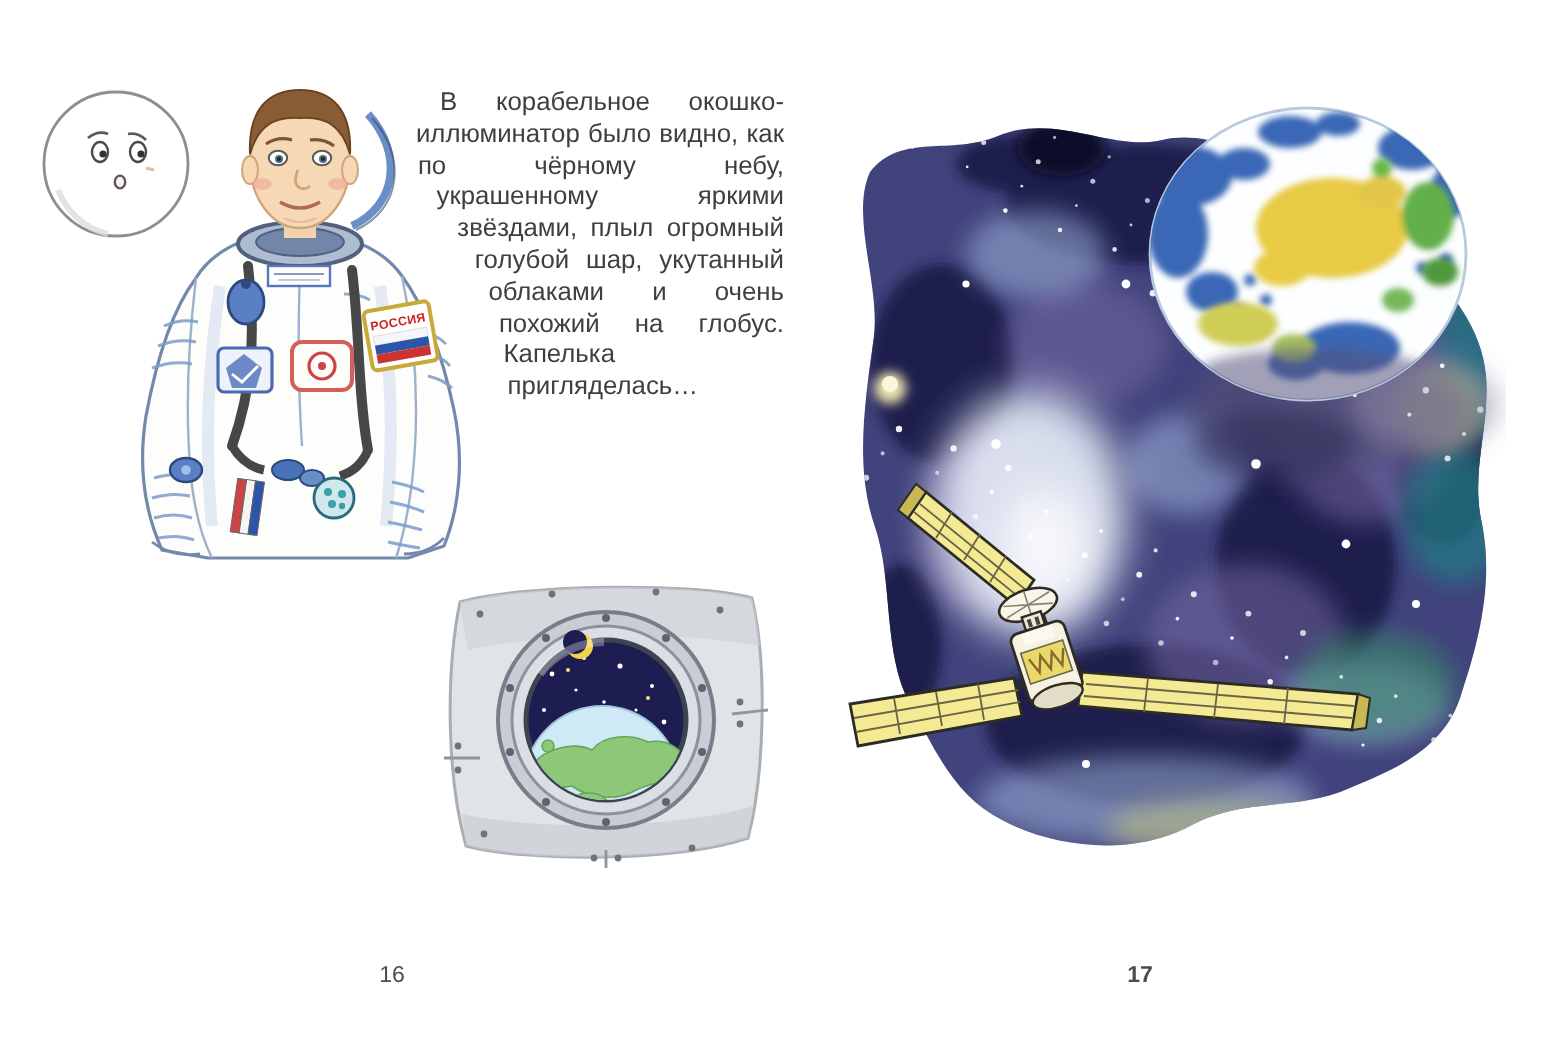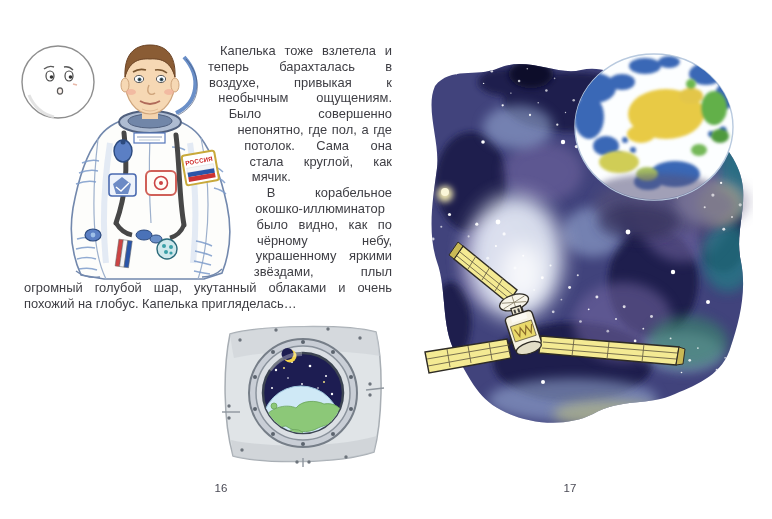--- a/index.html
+++ b/index.html
@@ -1,30 +1,30 @@
 <!DOCTYPE html>
 <html><head>
 <meta charset="utf-8">
 <style>
   html,body{margin:0;padding:0;background:#ffffff;}
   .spread{position:relative;width:772px;height:519px;background:#ffffff;overflow:hidden;
           font-family:"Liberation Sans","DejaVu Sans",sans-serif;}
   .page{position:absolute;top:0;height:519px;}
   .page-left{left:0;width:420px;}
-  .page-right{left:420px;width:352px;}
+  .page-right{left:420px;width:352px;font-weight:bold;}
   .flow{position:absolute;left:24px;top:43px;width:368px;font-size:12.9px;line-height:15.8px;
         text-align:justify;color:#3e3e44;}
   .flow p{margin:0;text-indent:13px;}
   .float-cosmonaut{float:left;width:240px;height:236px;
      shape-outside:polygon(0px 0px,182px 0px,185px 48px,196px 66px,208px 84px,218px 104px,226px 128px,230px 160px,233px 195px,228px 236px,0px 236px);}
   .float-cosmonaut svg{overflow:visible;display:block;}
   .float-porthole{float:right;width:178px;height:150px;margin:6px 0 4px 10px;}
   .float-porthole svg{display:block;}
   .pagenum{position:absolute;top:482px;font-size:11.5px;color:#4a4a55;text-align:center;}
-  .pagenum-left{left:0;width:392px;margin-left:25px;}
+  .pagenum-left{left:0;width:392px;}
   .pagenum-right{left:0;width:300px;}
   .space-scene{position:absolute;left:3px;top:22px;}
 </style>
 </head>
 <body>
 
 <div class="spread">
 
   <div class="page page-left">
     <div class="flow">
@@ -132,21 +132,20 @@
             <circle cx="142" cy="209" r="2" fill="#3aa0a8"></circle>
               <circle cx="147" cy="210" r="1.6" fill="#3aa0a8"></circle>
             <ellipse cx="69" cy="192" rx="8" ry="6" fill="#5b7fc4" stroke="#2c4a7e" stroke-width="1.2"></ellipse>
             <circle cx="69" cy="192" r="2.4" fill="#9fc0e8"></circle>
             <path d="M52,228 q10,8 24,6" stroke="#7288ad" stroke-width="1.4" fill="none"></path>
             <path d="M198,226 q-8,8 -20,8" stroke="#7288ad" stroke-width="1.4" fill="none"></path>
           </g>
         </svg>
       </div>
 
-      <p>Капелька тоже взлетела и теперь барахталась в воздухе, привыкая к необычным ощущениям. Было совершенно непонятно, где пол, а где потолок. Сама она стала круглой, как мячик.</p>
       <p>В корабельное окошко-иллюминатор было видно, как по чёрному небу, украшенному яркими звёздами, плыл огромный голубой шар, укутанный облаками и очень похожий на глобус. Капелька пригляделась…</p>
 
       <div class="float-porthole">
         <svg width="178" height="150" viewBox="0 0 178 150">
           <defs>
             <clipPath id="pwClip">
                 <circle cx="89" cy="75" r="40"></circle>
               </clipPath>
           </defs>
           <g>

